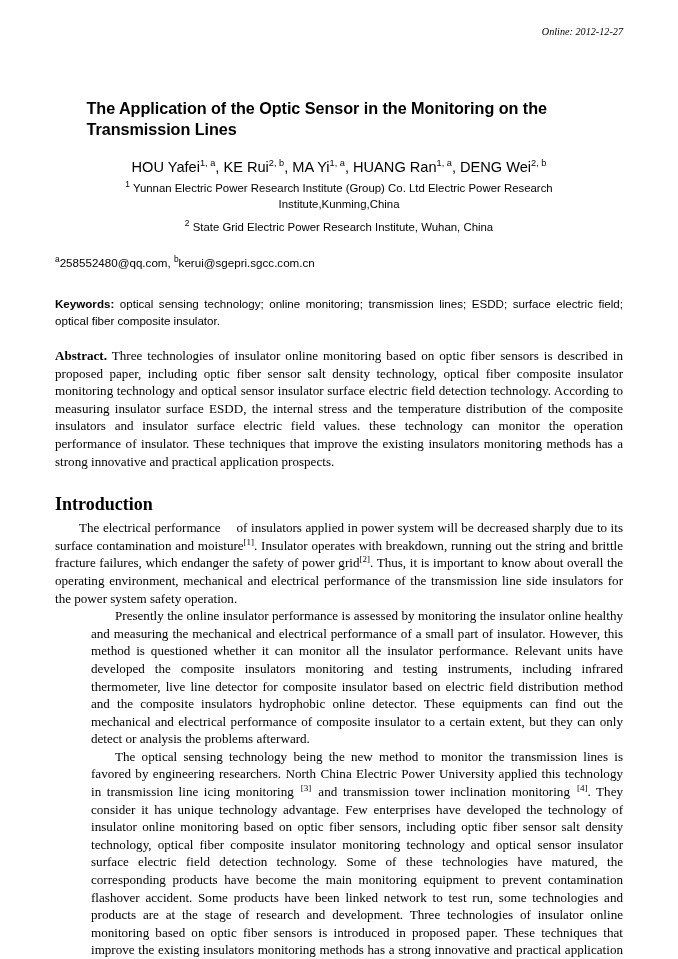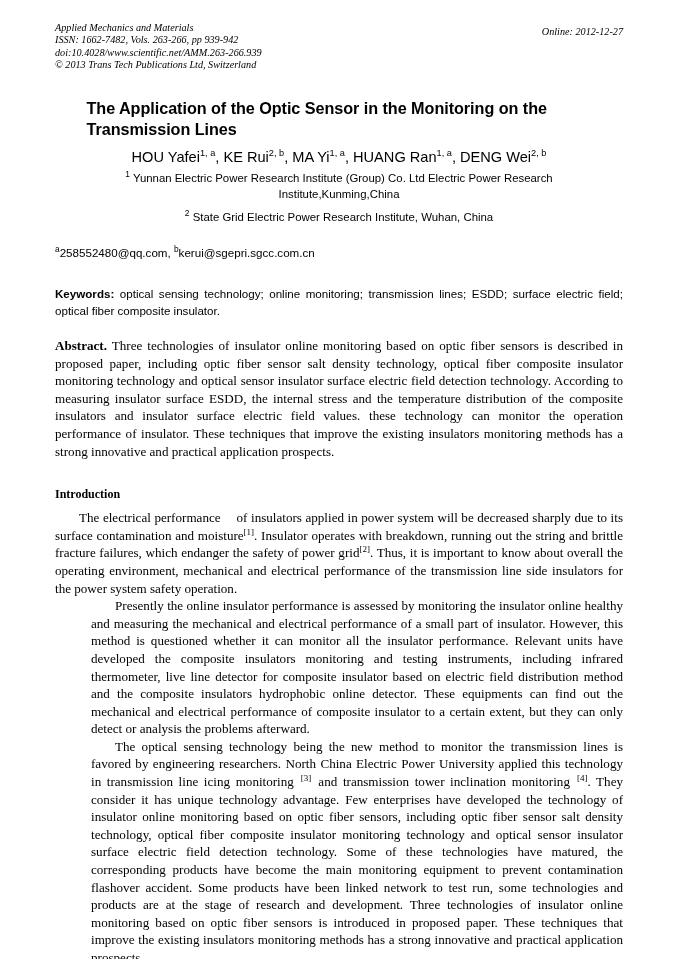--- a/index.html
+++ b/index.html
@@ -58,21 +58,21 @@
     font-weight: bold;
     font-size: 16.2px;
     line-height: 21px;
     margin: 0 auto;
     width: 505px;
     letter-spacing: -0.05px;
   }
 
   
   .authors {
-    margin-top: 8px;
+    margin-top: 18px;
     text-align: center;
     font-family: "Liberation Sans", sans-serif;
     font-size: 14.6px;
     line-height: 18px;
     white-space: nowrap;
   }
   .authors sup {
     font-size: 9.2px;
     vertical-align: super;
     line-height: 0;
@@ -140,21 +140,21 @@
   .abstract b {
     font-weight: bold;
   }
 
   .section-intro {
     margin-top: 26px;
   }
   .section-heading {
     font-family: "Liberation Serif", serif;
     font-weight: bold;
-    font-size: 12px;
+    font-size: 18px;
     line-height: 17px;
     margin-bottom: 6px;
   }
   .body-para {
     font-family: "Liberation Serif", serif;
     font-size: 13.1px;
     line-height: 17.6px;
     text-align: justify;
     text-indent: 24px;
     margin: 0;
@@ -176,26 +176,20 @@
     display: inline-block;
     width: 7px;
   }
 </style>
 </head>
 <body>
 
 <div class="page">
 
   <div class="journal-header">
-    <div class="left-block">
-      <div class="jh-line">Applied Mechanics and Materials</div>
-      <div class="jh-line">ISSN: 1662-7482, Vols. 263-266, pp 939-942</div>
-      <div class="jh-line">doi:10.4028/www.scientific.net/AMM.263-266.939</div>
-      <div class="jh-line">© 2013 Trans Tech Publications Ltd, Switzerland</div>
-    </div>
     <div class="online-date">Online: 2012-12-27</div>
   </div>
 
   <div class="title-block">
     <h1 class="paper-title">
       <span>The Application of the Optic Sensor in the Monitoring on the</span>
       <span>Transmission Lines</span>
     </h1>
   </div>
 

